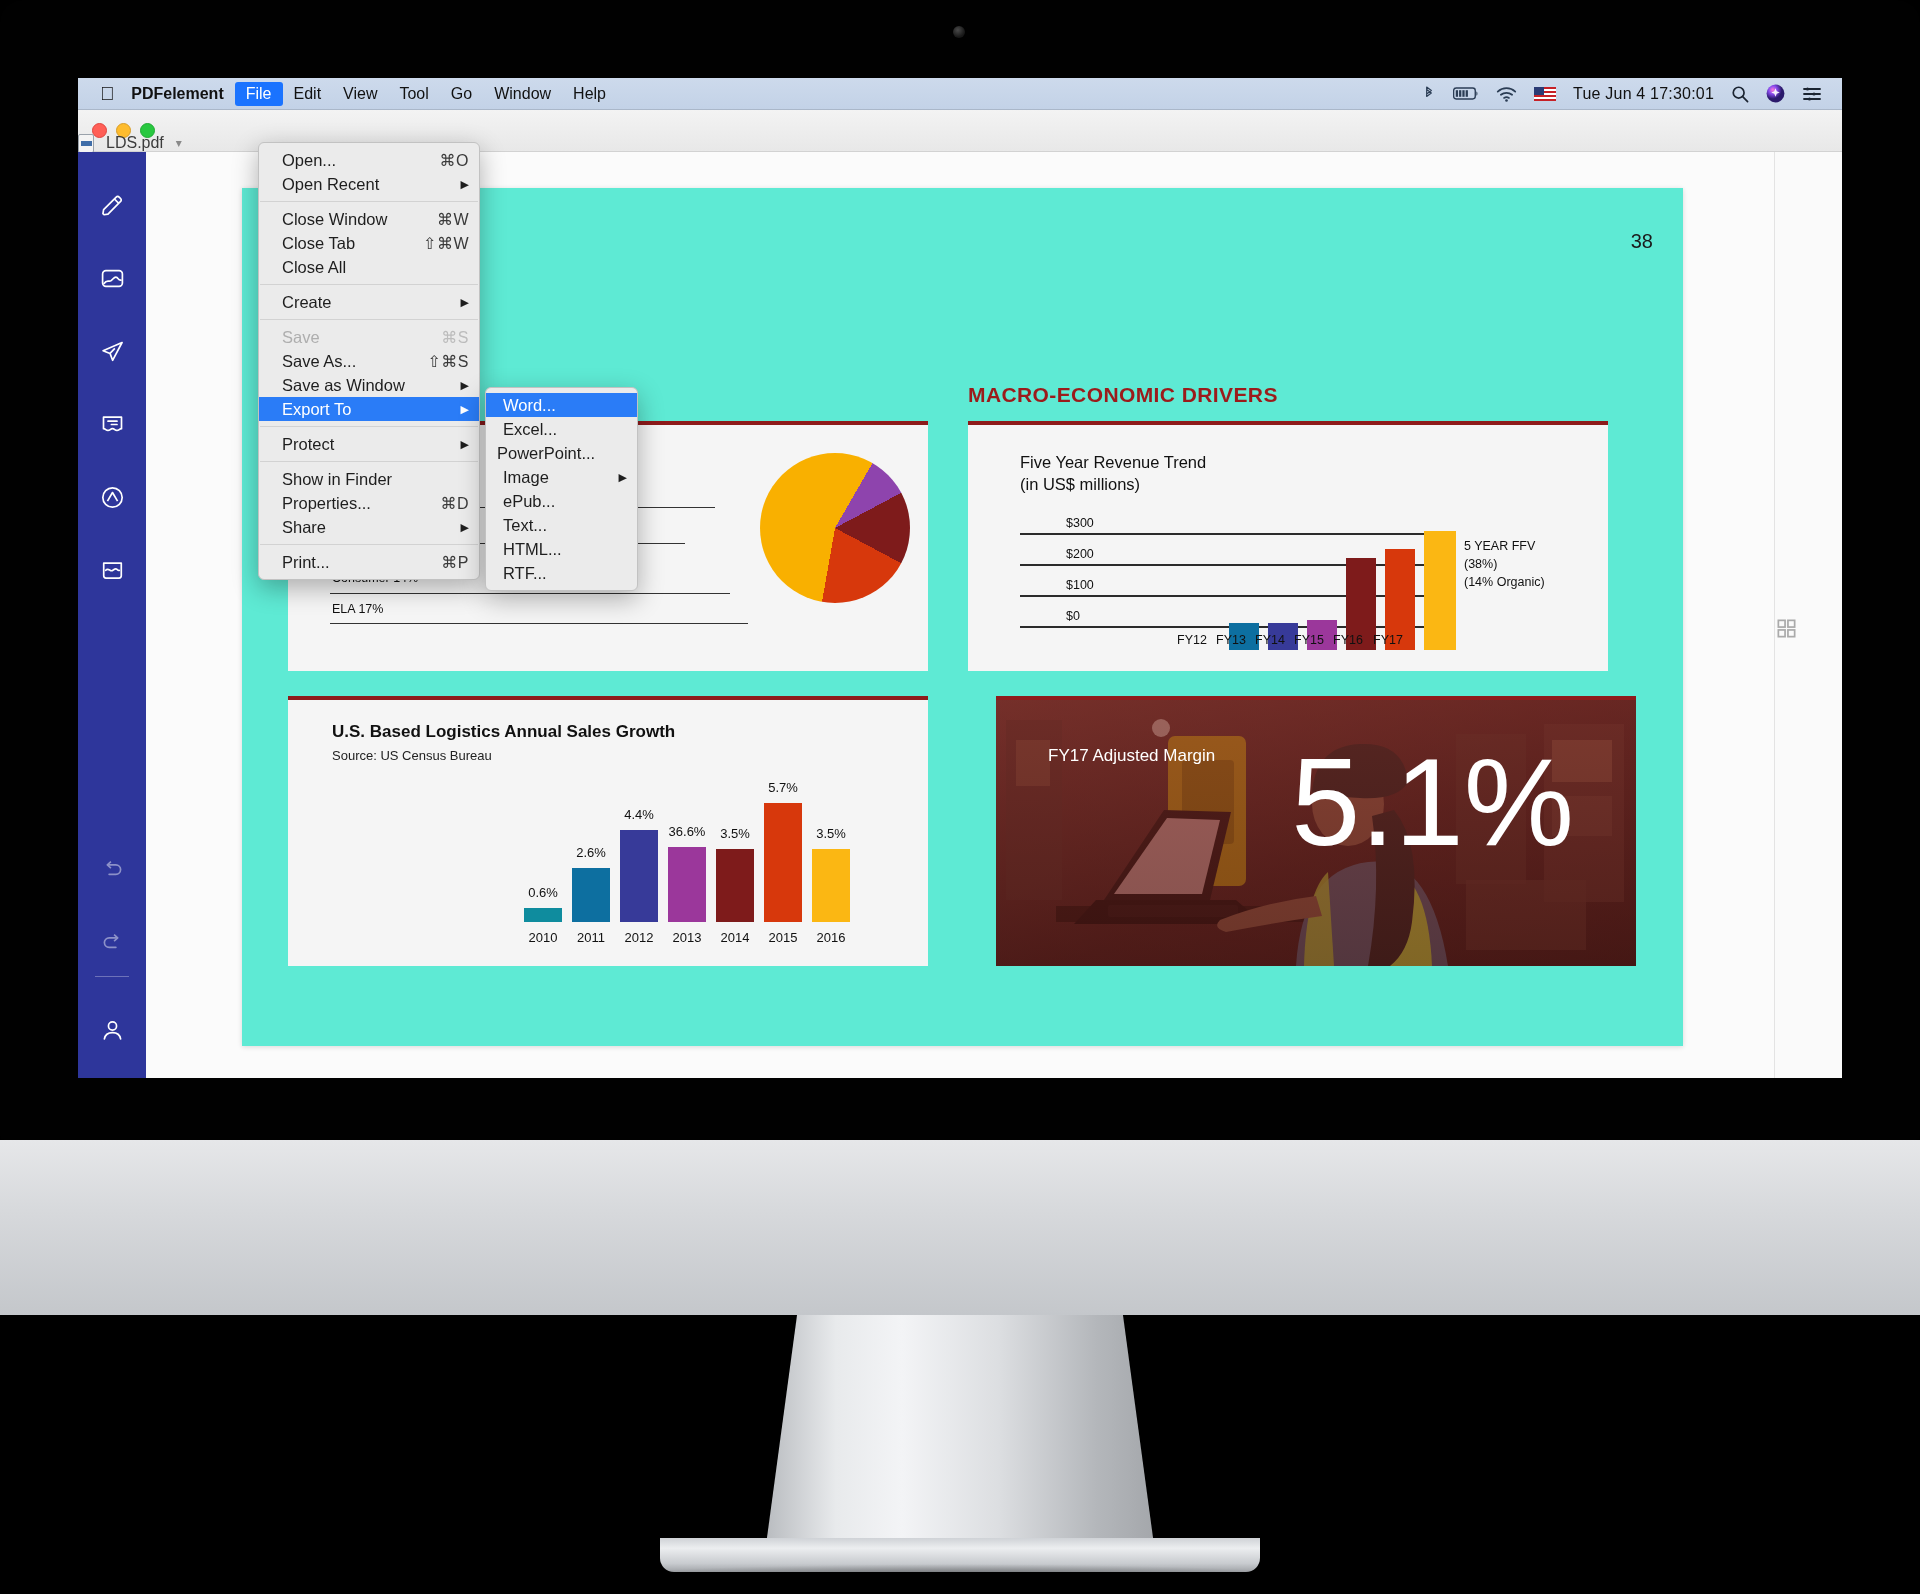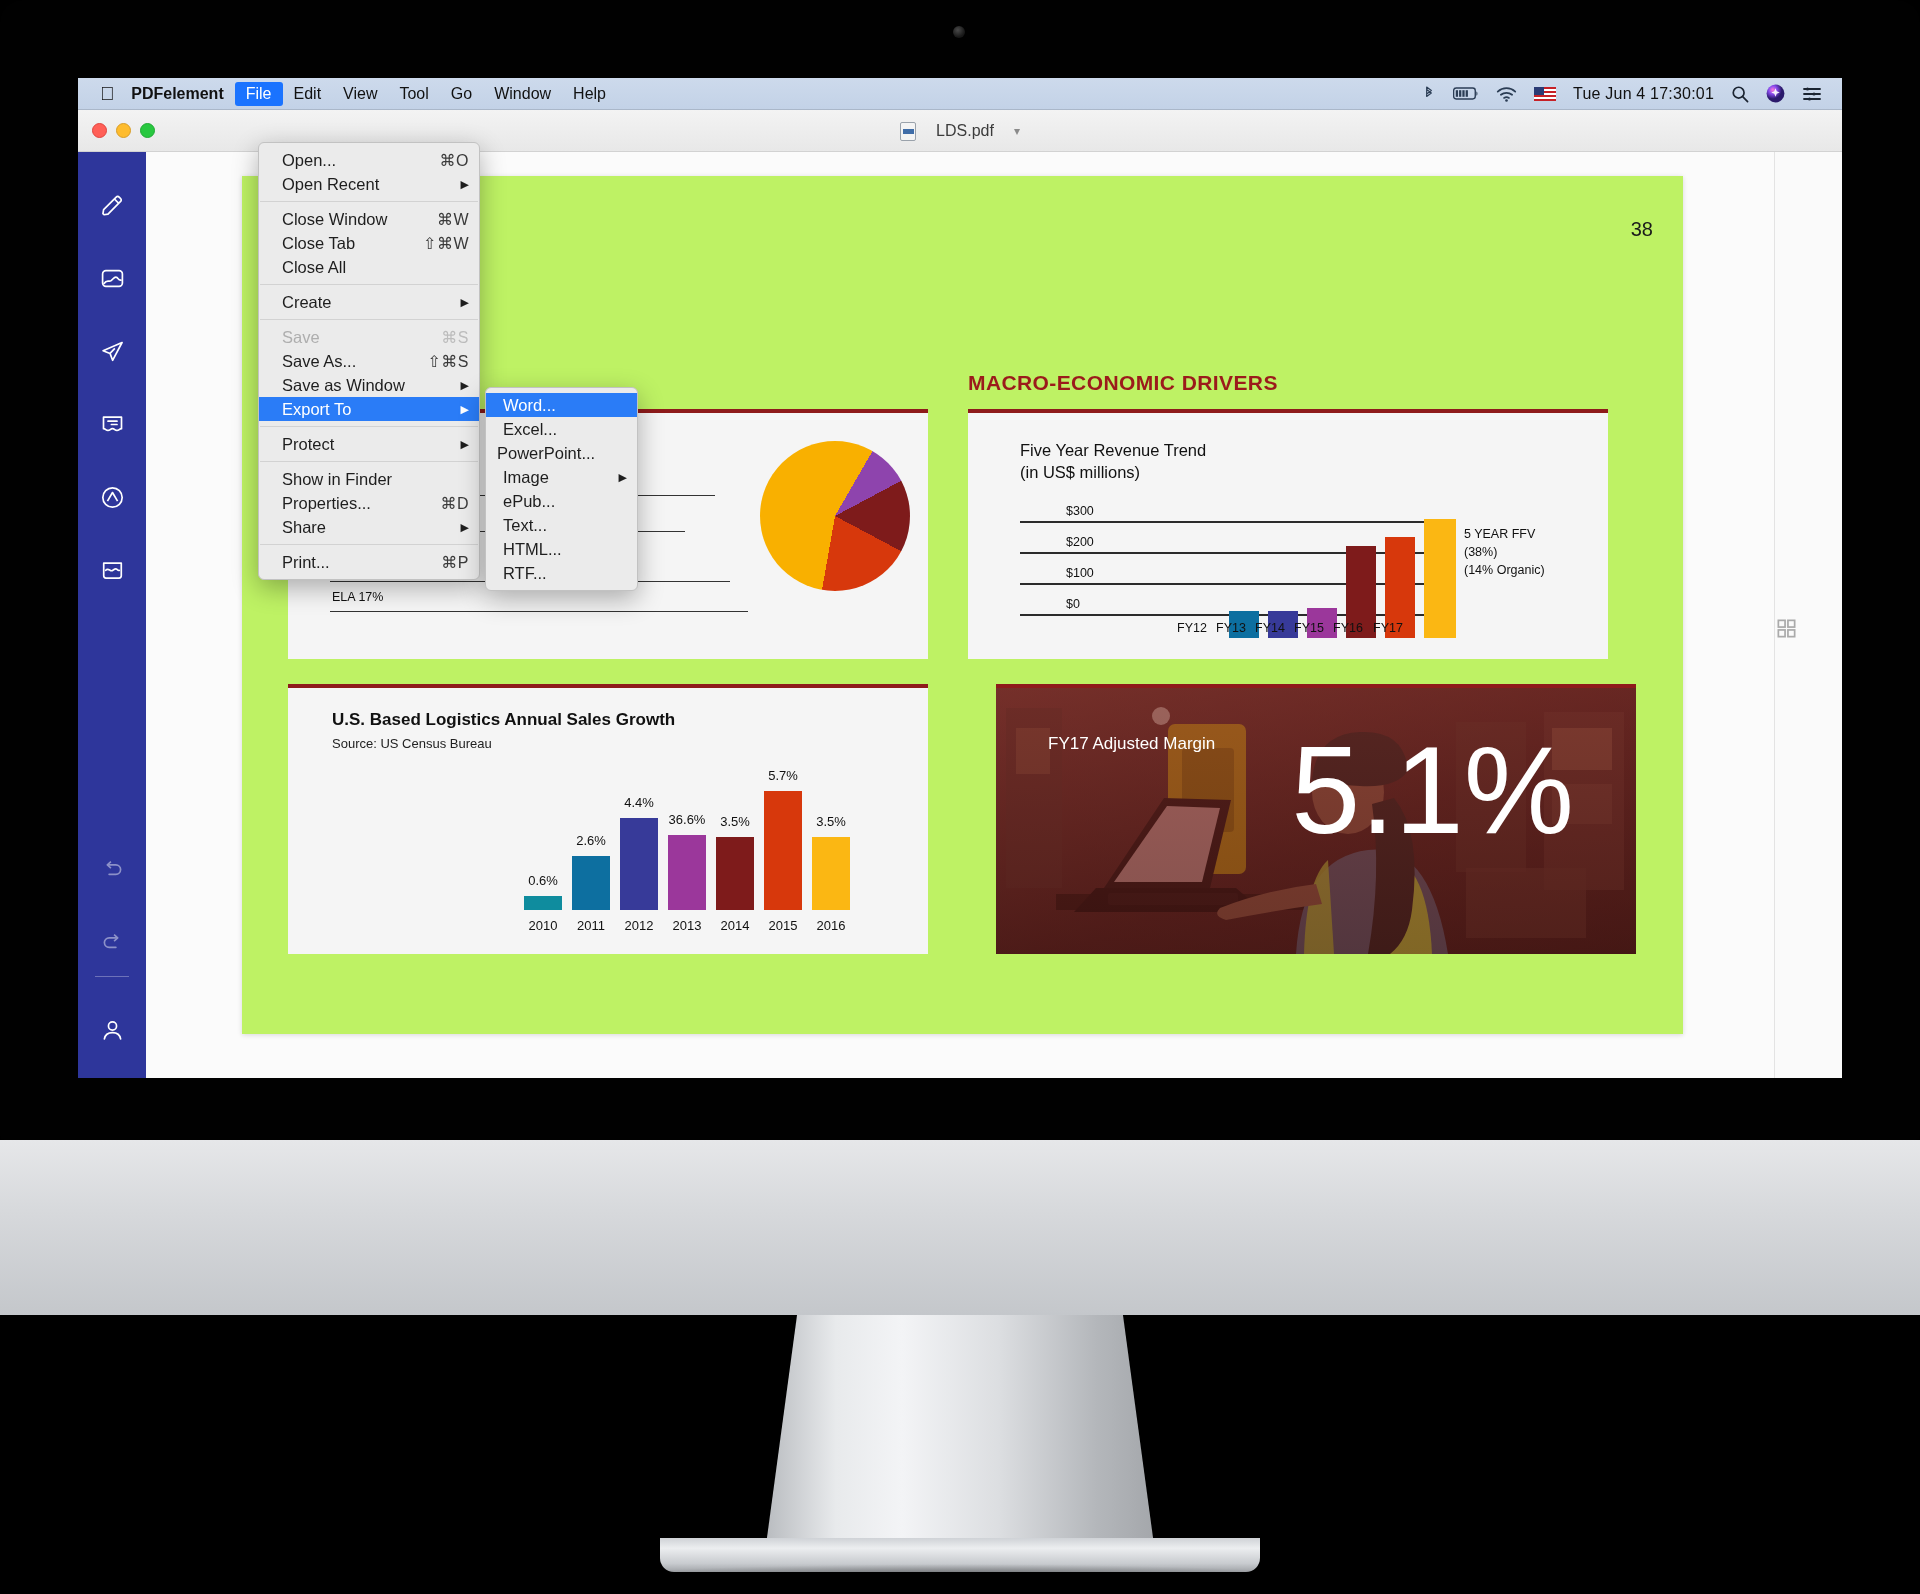--- a/index.html
+++ b/index.html
@@ -79,22 +79,22 @@
     background: linear-gradient(180deg,#f3f3f3,#e8e8e8);
     border-bottom: 1px solid #d2d2d2;
     display: flex; align-items: center;
   }
   .traffic { display: flex; gap: 9px; margin-left: 14px; }
   .tl { width: 15px; height: 15px; border-radius: 50%; }
   .tl.r { background: #ff5f57; border: .5px solid #e0443e; }
   .tl.y { background: #febc2e; border: .5px solid #d89d27; }
   .tl.g { background: #28c840; border: .5px solid #1faa33; }
   .doc-title {
-    position: absolute; left: 0; right: 0; top: 0; height: 42px;
-    display: flex; align-items: center; justify-content: center; gap: 20px;
+    position: absolute; left: 0; right: 0; top: 12px; height: 42px;
+    display: flex; align-items: center; gap: 12px;
     font-size: 16px; color: #3c3c3c; pointer-events: none;
   }
   .pdf-ico {
     width: 16px; height: 19px; background: #f4f4f4;
     border: 1px solid #9aa2ab; border-radius: 2px; position: relative;
   }
   .pdf-ico::after {
     content: ""; position: absolute; left: 2px; top: 6px; width: 11px; height: 5px;
     background: #3f6da8;
   }
@@ -126,22 +126,22 @@
   .rt-div { width: 34px; height: 2px; background: #e0e0e0; margin-top: 20px; }
   .rt-gap { height: 132px; }
 
   
   .docarea {
     position: absolute; left: 68px; top: 42px; right: 68px; bottom: 0;
     background: #fbfbfb;
     overflow: hidden;
   }
   .page {
-    position: absolute; left: 96px; top: 24px; width: 1441px; height: 858px;
-    background: #bef264;
+    position: absolute; left: 96px; top: 36px; width: 1441px; height: 858px;
+    background: #5eead4;
     box-shadow: 0 1px 5px rgba(0,0,0,.14);
   }
   .page-num {
     position: absolute; right: 30px; top: 42px;
     font-size: 20px; color: #1b1b1b;
   }
   .slide-title {
     position: absolute; left: 46px; top: 67px;
     font-size: 21px; font-weight: bold; letter-spacing: .5px; color: #111;
   }

